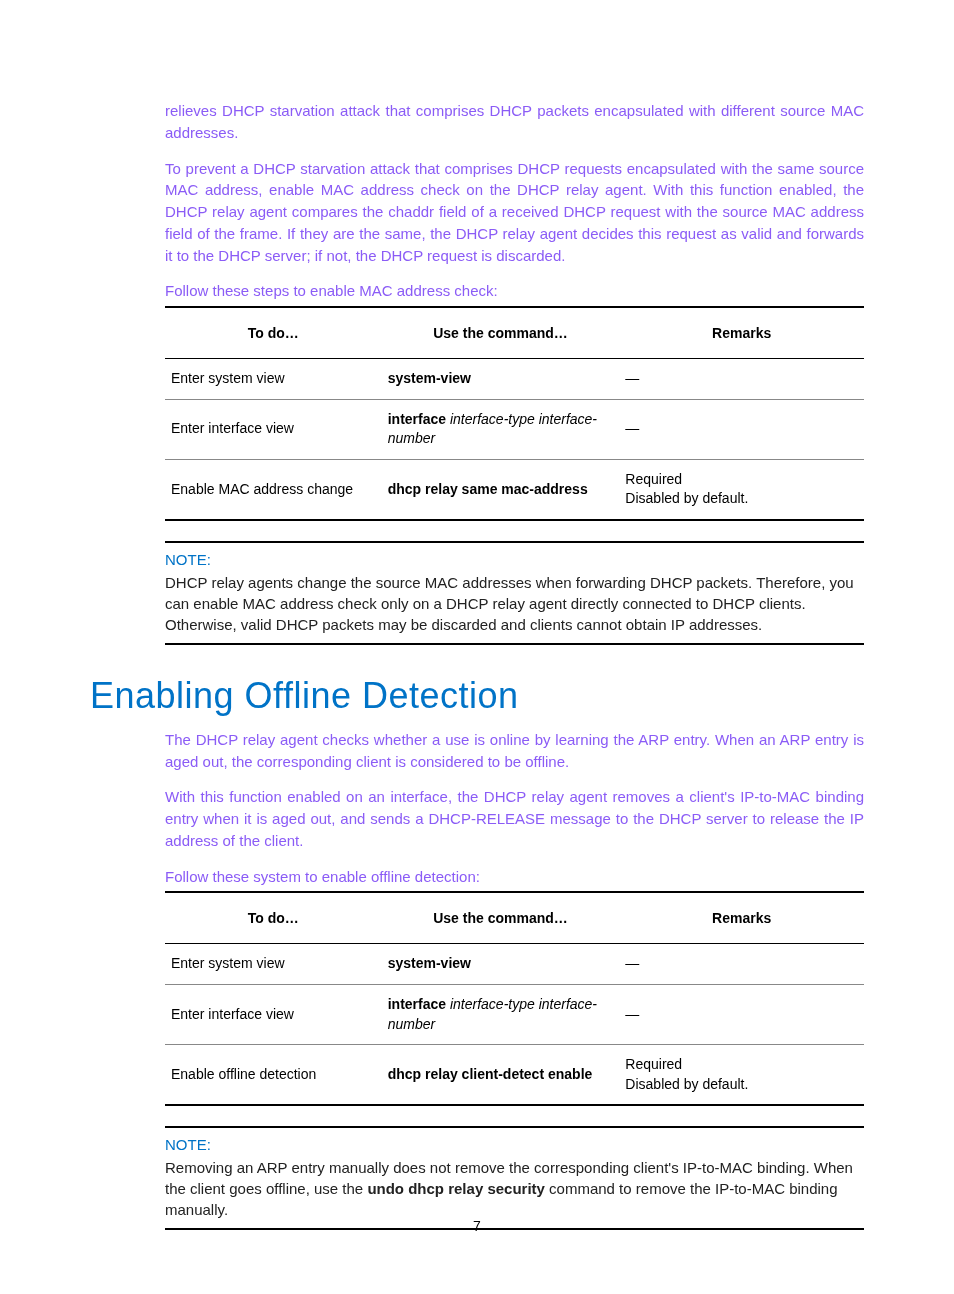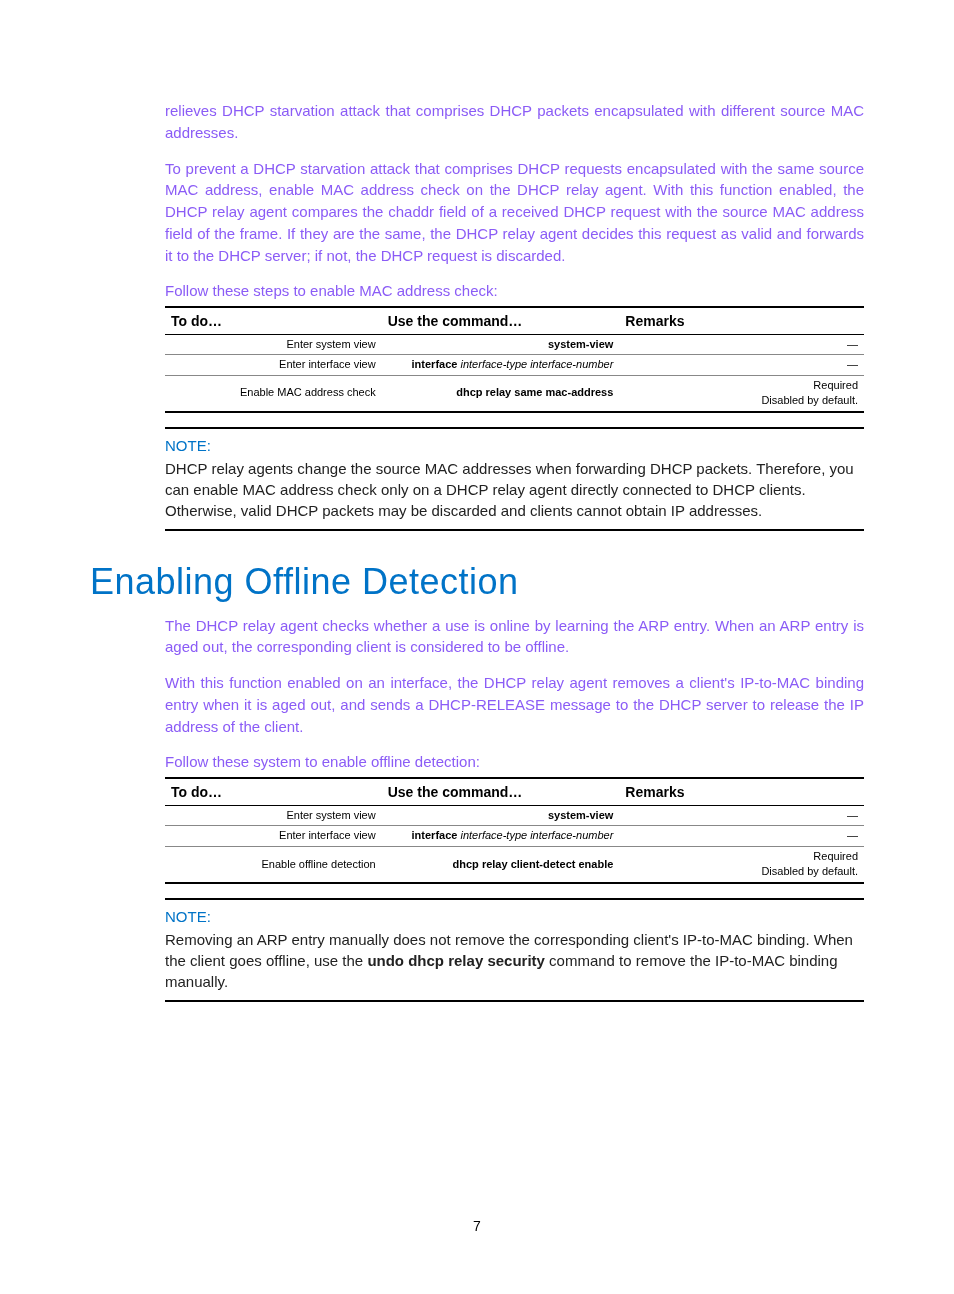--- a/index.html
+++ b/index.html
@@ -38,46 +38,45 @@
     letter-spacing: 0.5px;
   }
   table {
     width: 100%;
     border-collapse: collapse;
     margin-bottom: 8px;
   }
   thead th {
     border-top: 2px solid #000;
     border-bottom: 1px solid #000;
-    text-align: left;
+    text-align: center;
     font-size: 14px;
     font-weight: bold;
-    padding: 5px 6px;
+    padding: 17px 6px;
   }
   tbody td {
     border-bottom: 1px solid #888;
-    font-size: 11px;
-    padding: 2px 6px;
+    font-size: 14px;
+    padding: 10px 6px;
     vertical-align: middle;
     line-height: 1.4;
-    text-align: right;
   }
   tbody tr:last-child td {
     border-bottom: 2px solid #000;
   }
   .col1 { width: 31%; }
   .col2 { width: 34%; }
   .col3 { width: 35%; }
   .bold { font-weight: bold; }
   .ital { font-style: italic; }
   .note-box {
     border-top: 2px solid #000;
     border-bottom: 2px solid #000;
     padding: 8px 0 8px 0;
-    margin-top: 14px;
+    margin-top: 20px;
     margin-bottom: 20px;
   }
   .note-title {
     color: #0073c7;
     font-size: 15px;
     margin-bottom: 4px;
   }
   .note-body {
     font-size: 15px;
     line-height: 1.4;
@@ -115,21 +114,21 @@
           <td>Enter system view</td>
           <td><span class="bold">system-view</span><span class="ital"></span></td>
           <td>—</td>
         </tr>
         <tr>
           <td>Enter interface view</td>
           <td><span class="bold">interface</span><span class="ital"> interface-type interface-number</span></td>
           <td>—</td>
         </tr>
         <tr>
-          <td>Enable MAC address check</td>
+          <td>Enable MAC address change</td>
           <td><span class="bold">dhcp relay same mac-address</span><span class="ital"></span></td>
           <td style="white-space:pre-line">Required
 Disabled by default.</td>
         </tr>
       </tbody>
     </table>
 
     <div class="note-box">
       <div class="note-title">NOTE:</div>
       <div class="note-body">DHCP relay agents change the source MAC addresses when forwarding DHCP packets. Therefore, you can enable MAC address check only on a DHCP relay agent directly connected to DHCP clients. Otherwise, valid DHCP packets may be discarded and clients cannot obtain IP addresses.</div>

